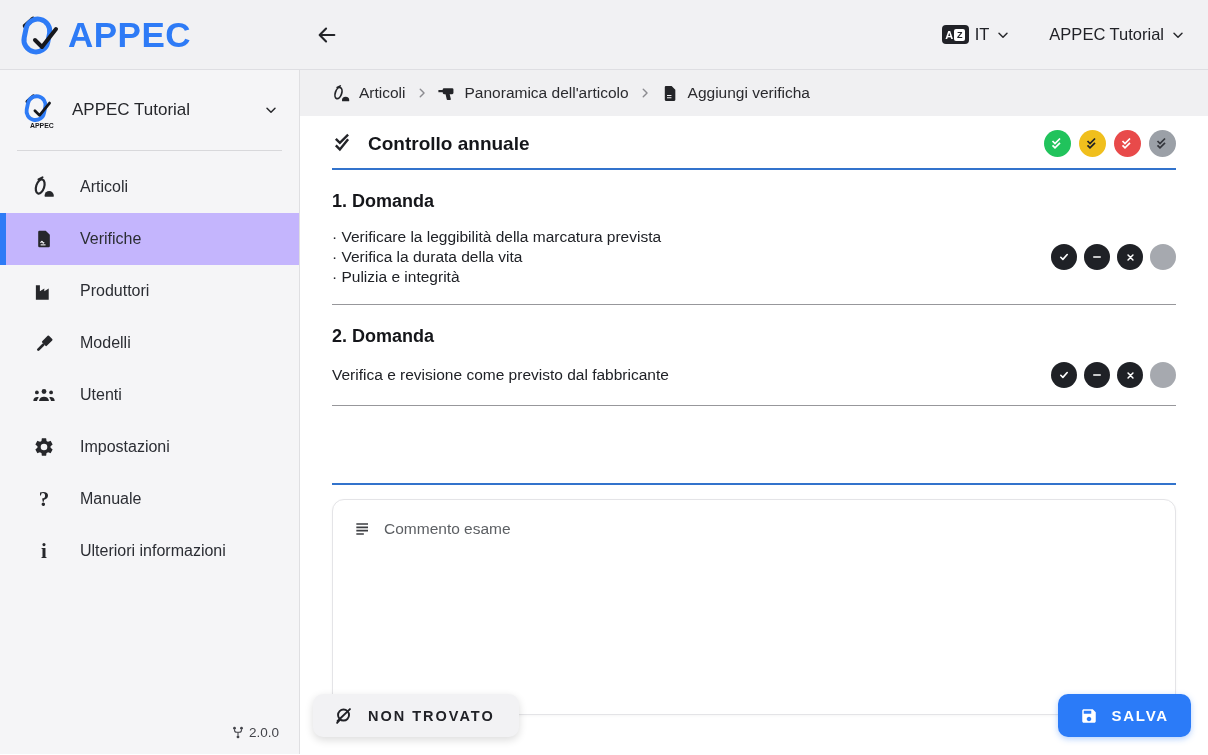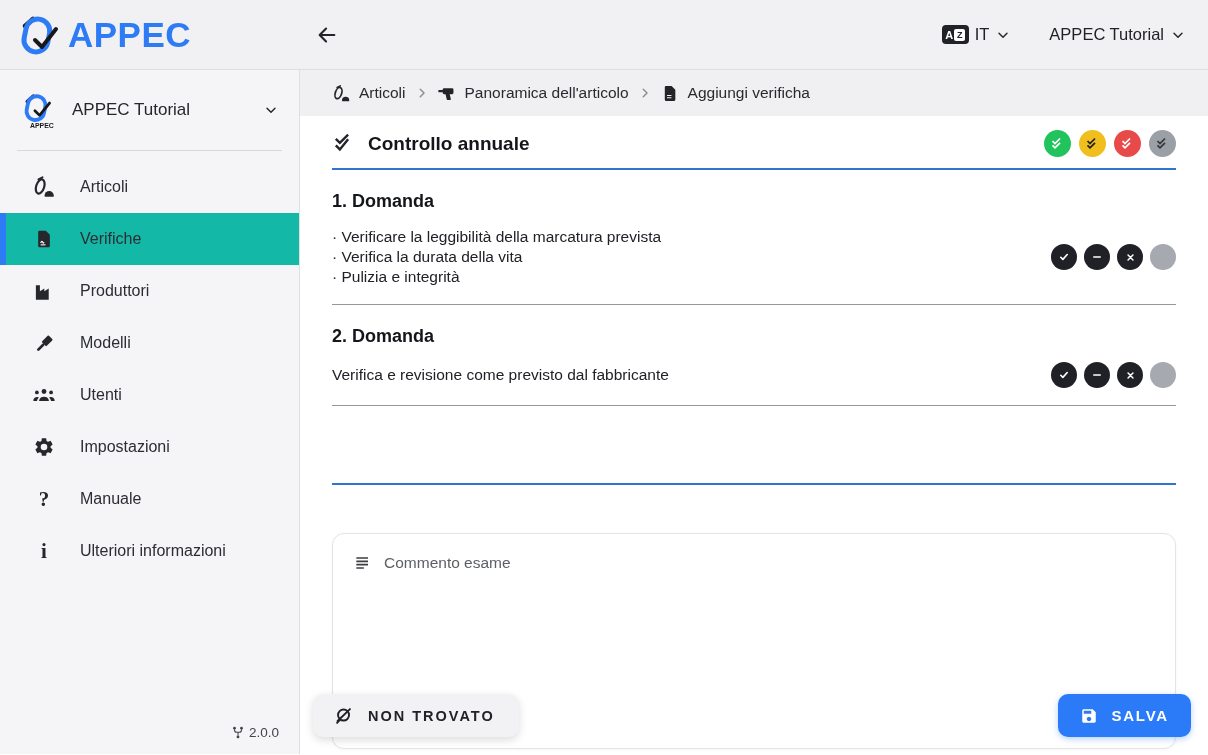--- a/index.html
+++ b/index.html
@@ -26,21 +26,21 @@
   .shell { display:flex; height:684px; }
 
   
   .sidebar { width:300px; background:#f5f5f7; border-right:1px solid #dfdfe2; position:relative; }
   .ws-header { display:flex; align-items:center; gap:16px; padding:20px 20px 14px 20px; }
   .ws-name { font-size:17px; color:#26272b; flex:1; }
   .ws-divider { border-bottom:1px solid #d8d8db; margin:6px 17px 10px 17px; }
   .nav { list-style:none; }
   .nav li { display:flex; align-items:center; gap:24px; height:52px; padding-left:32px;
     cursor:pointer; font-size:16px; color:#2b2d33; position:relative; }
-  .nav li.active { background:#14b8a6; }
+  .nav li.active { background:#c4b5fd; }
   .nav li.active::before { content:""; position:absolute; left:0; top:0; bottom:0; width:6px; background:#2e7bf6; }
   .nav-ic { width:24px; height:24px; display:flex; align-items:center; justify-content:center; color:#26272b; flex:none; }
   .glyph-ic { font-size:21px; font-weight:700; color:#26272b; font-family:"Liberation Serif", serif; }
   .version { position:absolute; right:20px; bottom:14px; display:flex; align-items:center; gap:4px;
     font-size:13.5px; color:#43444a; }
 
   
   .main { flex:1; display:flex; flex-direction:column; position:relative; background:#fff; }
   .breadcrumb { height:46px; background:#f0f0f2; display:flex; align-items:center; gap:9px;
     padding-left:32px; font-size:15.5px; color:#2a2a2e; }
@@ -65,21 +65,21 @@
   .q-row { display:flex; align-items:center; margin-top:16px; }
   .q-lines { flex:1; font-size:15.5px; line-height:20px; color:#202227; }
   .ans-group { display:flex; gap:7px; align-items:center; }
   .ans-circle { width:26px; height:26px; border-radius:50%; background:#1f2126; color:#fff;
     display:flex; align-items:center; justify-content:center; cursor:pointer; }
   .ans-unset { background:#a6a9af; }
   .divider { border-bottom:1px solid #97979b; margin-top:17px; }
 
   .blank-field { height:79px; border-bottom:2px solid #3273cc; cursor:text; }
 
-  .comment-box { margin-top:48px; height:216px; border:1px solid #e4e4e7; border-radius:12px;
+  .comment-box { margin-top:14px; height:216px; border:1px solid #e4e4e7; border-radius:12px;
     background:#fff; box-shadow:0 1px 3px rgba(0,0,0,.04); padding:19px 20px; display:flex;
     align-items:flex-start; gap:11px; cursor:text; }
   .comment-label { font-size:15.5px; color:#5c5f63; padding-top:1px; }
   .cm-ic { width:20px; height:20px; color:#3c3e42; }
 
   .btn { position:absolute; bottom:17px; height:43px; border-radius:10px; display:flex;
     align-items:center; gap:13px; cursor:pointer; }
   .btn-notfound { left:13px; padding:0 24px 0 20px; background:#f2f2f4;
     box-shadow:0 3px 8px rgba(0,0,0,.14); color:#212227; font-size:14.5px; font-weight:600;
     letter-spacing:2px; z-index:3; }

